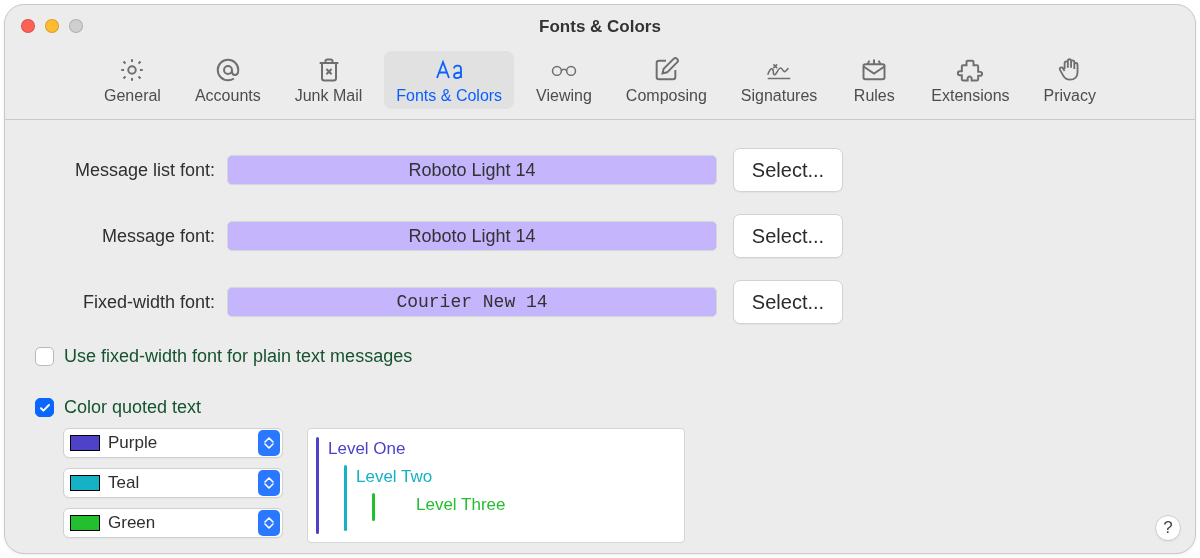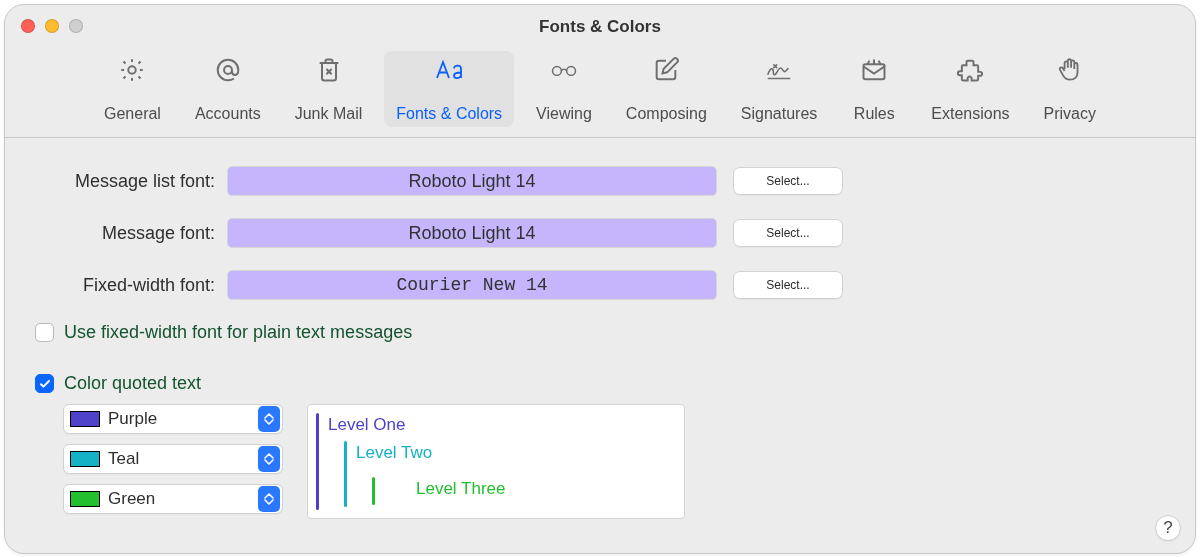--- a/index.html
+++ b/index.html
@@ -73,21 +73,21 @@
     background: #e1e1e1;
   }
   .tool-icon {
     width: 30px; height: 30px;
     display: flex; align-items: center; justify-content: center;
     color: #6f6f72;
   }
   .tool-item.selected .tool-icon { color: #0a60ff; }
   .tool-item.selected .tool-label { color: #0a60ff; }
   .tool-label {
-    margin-top: 20px;
+    margin-top: 2px;
     font-size: 16px;
     color: #4d4d4f;
     white-space: nowrap;
   }
 
   
   .content {
     padding: 28px 24px 14px 24px;
   }
   .font-row {
@@ -111,29 +111,29 @@
     display: flex;
     align-items: center;
     justify-content: center;
     font-size: 18px;
     color: #333;
     margin-right: 16px;
   }
   .font-field.mono { font-family: "Courier New", Courier, monospace; }
   .select-btn {
     width: 110px;
-    height: 28px;
+    height: 44px;
     background: #ffffff;
     border: 1px solid #d2d2d2;
     border-radius: 7px;
     box-shadow: 0 1px 1px rgba(0,0,0,0.04);
     display: flex;
     align-items: center;
     justify-content: center;
-    font-size: 12px;
+    font-size: 20px;
     color: #2a2a2a;
     cursor: default;
   }
 
   .check-row {
     display: flex;
     align-items: center;
     margin: 10px 0 18px 6px;
     gap: 10px;
   }
@@ -221,21 +221,21 @@
     left: 0;
     top: 0;
     bottom: 0;
     width: 3px;
     border-radius: 2px;
   }
   .lvl1 { color: #4e42c8; }
   .lvl1 .bar { background: #4e42c8; height: 100%; top: 0; }
   .lvl2 { color: #14b2c4; margin-top: 6px; }
   .lvl2 .bar { background: #14b2c4; }
-  .lvl3 { color: #23bf2f; margin-top: 14px; padding-left: 44px; }
+  .lvl3 { color: #23bf2f; margin-top: 6px; padding-left: 44px; }
   .lvl3 .bar { background: #23bf2f; }
   .nested { margin-left: 16px; }
 
   .help-btn {
     position: absolute;
     right: 14px;
     bottom: 12px;
     width: 26px; height: 26px;
     border-radius: 50%;
     background: #fff;

